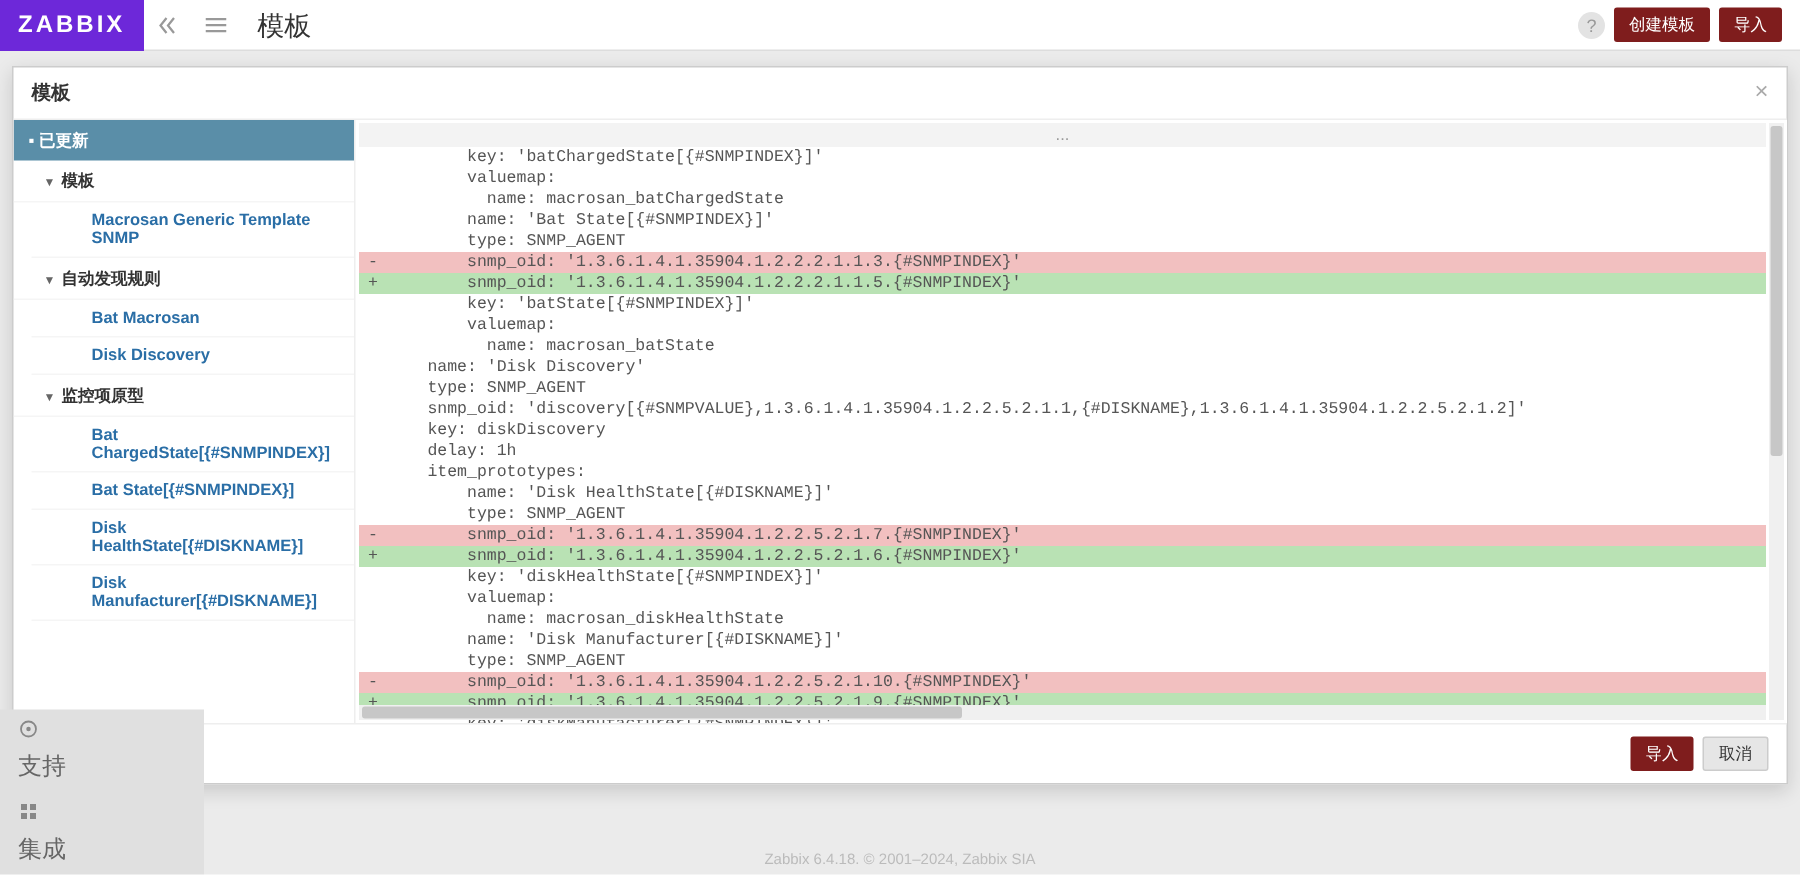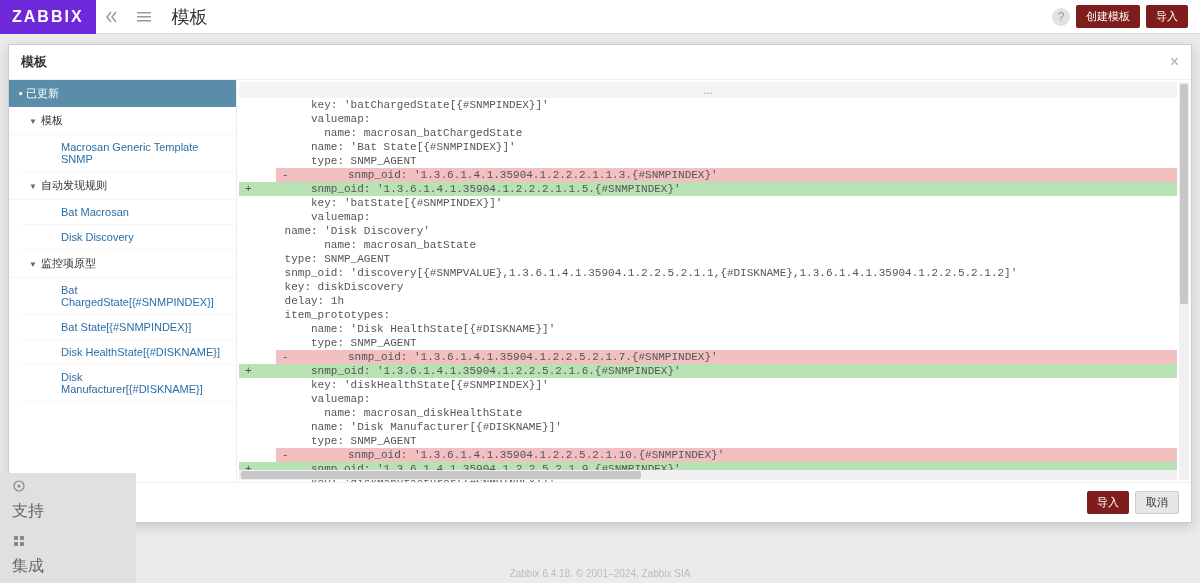--- a/index.html
+++ b/index.html
@@ -12,29 +12,29 @@
 .topbar-right { margin-left: auto; display: flex; gap: 6px; align-items: center; padding-right: 12px; }
 .help-circle { width: 18px; height: 18px; border-radius: 50%; background: #e3e3e3; color: #999; display: flex; align-items: center; justify-content: center; font-size: 12px; }
 .btn-blue { background: #7f1d1d; color: #fff; border: none; padding: 4px 10px; font-size: 11px; cursor: pointer; border-radius: 2px; }
 .btn-grey { background: #e6e6e6; color: #333; border: 1px solid #ccc; padding: 3px 10px; font-size: 11px; cursor: pointer; border-radius: 2px; font-family: Liberation Mono, monospace; }
 
 .modal-overlay { position: absolute; top: 44px; left: 8px; right: 8px; bottom: 60px; background: #fff; border: 1px solid #ccc; box-shadow: 0 4px 12px rgba(0,0,0,0.15); display: flex; flex-direction: column; }
 .modal-header { padding: 8px 12px; border-bottom: 1px solid #eee; display: flex; align-items: center; }
 .modal-title { font-size: 13px; font-weight: bold; color: #333; }
 .modal-close { margin-left: auto; color: #aaa; font-size: 16px; cursor: pointer; }
 .modal-body { flex: 1; display: flex; overflow: hidden; }
-.sidebar-tree { width: 228px; border-right: 1px solid #eee; overflow-y: auto; }
+.sidebar-tree { width: 228px; border-right: 1px solid #eee; overflow-y: auto; font-weight: bold; }
 .tree-updated { background: #5a8ea8; color: #fff; padding: 6px 10px; font-size: 11px; }
 .tree-section { padding: 6px 10px 6px 20px; color: #333; font-size: 11px; cursor: pointer; border-bottom: 1px solid #f5f5f5; }
 .tree-section::before { content: "▼"; font-size: 8px; margin-right: 4px; color: #666; }
 .tree-link { padding: 6px 10px 6px 40px; color: #2a6ea6; font-size: 11px; cursor: pointer; border-bottom: 1px solid #f5f5f5; display: block; margin-left: 12px; }
 
 .diff-pane { flex: 1; overflow: auto; background: #fff; position: relative; padding: 2px 14px 2px 2px; }
 .diff-line { font-family: "Courier New", monospace; font-size: 11px; white-space: pre; padding: 0 6px; line-height: 14px; color: #555; }
-.diff-del { background: #f2c0c0; margin-left: 37px; }
+.diff-del { background: #f2c0c0; }
 .diff-add { background: #b9e2b4; }
 .diff-top-ellipsis { background: #f3f3f3; text-align: center; color: #999; font-size: 11px; padding: 2px; }
 
 .modal-footer { border-top: 1px solid #eee; padding: 8px 12px; display: flex; justify-content: flex-end; gap: 6px; }
 
 .bottom-sidebar { position: absolute; left: 0; bottom: 0; width: 136px; background: #e0e0e0; }
 .bottom-item { padding: 6px 12px; color: #666; font-size: 16px; display: flex; gap: 8px; cursor: pointer; flex-direction: column; }
 .bottom-icon { width: 14px; height: 14px; display: inline-flex; align-items: center; justify-content: center; color: #888; }
 
 .footer-text { position: absolute; bottom: 4px; left: 50%; transform: translateX(-50%); color: #bbb; font-size: 10px; }
@@ -93,22 +93,22 @@
       <div id="difflines">
           <div class="diff-line">          key: 'batChargedState[{#SNMPINDEX}]'</div>
           <div class="diff-line">          valuemap:</div>
           <div class="diff-line">            name: macrosan_batChargedState</div>
           <div class="diff-line">          name: 'Bat State[{#SNMPINDEX}]'</div>
           <div class="diff-line">          type: SNMP_AGENT</div>
           <div class="diff-line diff-del">-         snmp_oid: '1.3.6.1.4.1.35904.1.2.2.2.1.1.3.{#SNMPINDEX}'</div>
           <div class="diff-line diff-add">+         snmp_oid: '1.3.6.1.4.1.35904.1.2.2.2.1.1.5.{#SNMPINDEX}'</div>
           <div class="diff-line">          key: 'batState[{#SNMPINDEX}]'</div>
           <div class="diff-line">          valuemap:</div>
+          <div class="diff-line">            name: macrosan_batState</div>
           <div class="diff-line">      name: 'Disk Discovery'</div>
-          <div class="diff-line">            name: macrosan_batState</div>
           <div class="diff-line">      type: SNMP_AGENT</div>
           <div class="diff-line">      snmp_oid: 'discovery[{#SNMPVALUE},1.3.6.1.4.1.35904.1.2.2.5.2.1.1,{#DISKNAME},1.3.6.1.4.1.35904.1.2.2.5.2.1.2]'</div>
           <div class="diff-line">      key: diskDiscovery</div>
           <div class="diff-line">      delay: 1h</div>
           <div class="diff-line">      item_prototypes:</div>
           <div class="diff-line">          name: 'Disk HealthState[{#DISKNAME}]'</div>
           <div class="diff-line">          type: SNMP_AGENT</div>
           <div class="diff-line diff-del">-         snmp_oid: '1.3.6.1.4.1.35904.1.2.2.5.2.1.7.{#SNMPINDEX}'</div>
           <div class="diff-line diff-add">+         snmp_oid: '1.3.6.1.4.1.35904.1.2.2.5.2.1.6.{#SNMPINDEX}'</div>
           <div class="diff-line">          key: 'diskHealthState[{#SNMPINDEX}]'</div>

